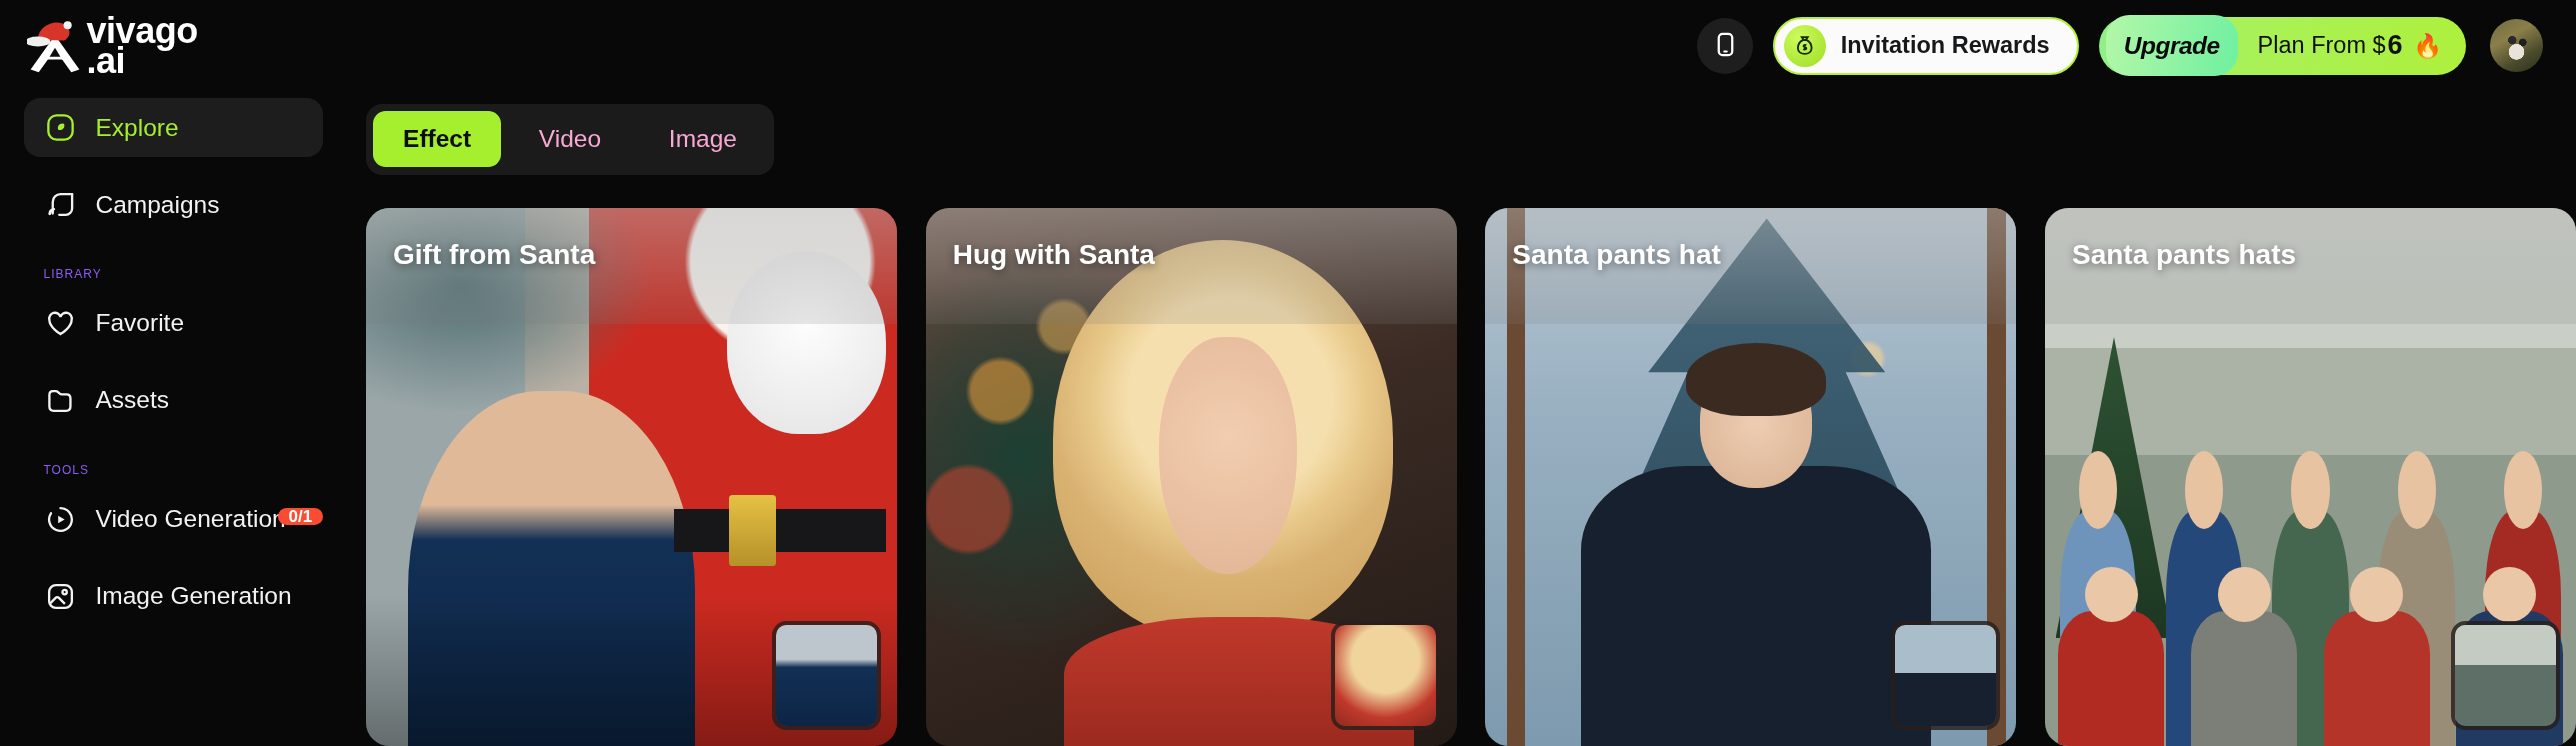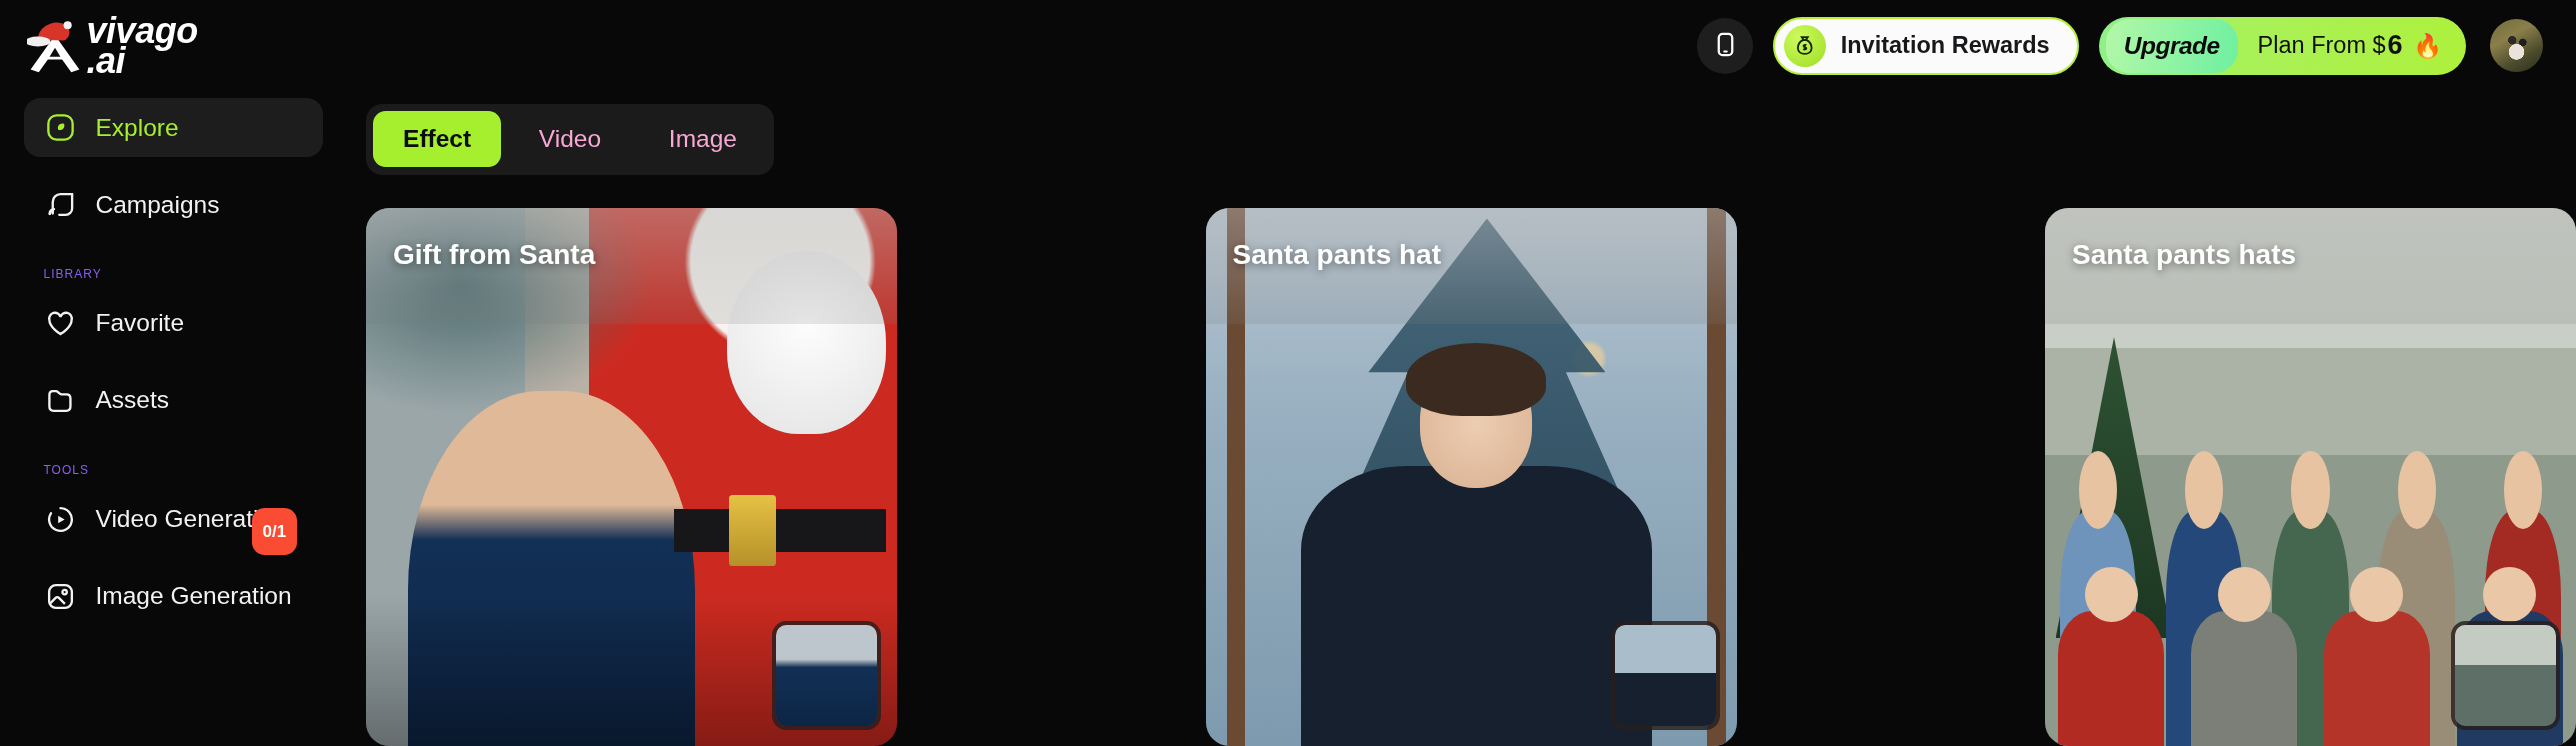--- a/index.html
+++ b/index.html
@@ -13,21 +13,21 @@
 
   
   .topbar {
     height: 91px; flex: 0 0 91px;
     display: flex; align-items: center;
     padding: 0 33px 0 27px;
     background: #080808;
   }
   .logo-wrap { display: flex; align-items: center; gap: 0px; width: 299px; }
   .logo-mark { position: relative; width: 56px; height: 58px; flex: 0 0 56px; }
-  .logo-text { display: flex; flex-direction: column; line-height: 0.93; margin-left: 3.6px; font-style: italic; }
+  .logo-text { display: flex; flex-direction: column; line-height: 0.93; margin-left: 3.6px; }
   .logo-text .l1 { font-size: 36px; font-weight: 700; color: #fff; letter-spacing: -0.5px; }
   .logo-text .l2 { font-size: 36px; font-weight: 700; color: #fff; letter-spacing: -0.5px; margin-top: -3.6px;}
 
   .topbar-spacer { flex: 1 1 auto; }
   .topbar-right { display: flex; align-items: center; gap: 20px; }
 
   .icon-circle {
     width: 56px; height: 56px; border-radius: 50%;
     background: #1e1e1f; display: flex; align-items: center; justify-content: center;
     cursor: pointer;
@@ -47,21 +47,21 @@
   .invite-label { font-size: 23.5px; font-weight: 700; color: #17181a; white-space: nowrap; }
 
   .upgrade-pill {
     display: flex; align-items: center; gap: 3.6px;
     height: 58px; padding: 0 23.5px 0 7.2px;
     border-radius: 31px;
     background: linear-gradient(100deg, #8ef08a 0%, #a8f159 38%, #aef03c 100%);
     cursor: pointer;
   }
   .upgrade-chip {
-    height: 54px; padding: 0 18px; border-radius: 23.5px;
+    height: 61px; padding: 0 18px; border-radius: 23.5px;
     background: linear-gradient(100deg,#b4f7a8 0%, #6ef0a0 100%);
     display: flex; align-items: center; 
   }
   .upgrade-chip span {
     font-size: 24.5px; font-weight: 800; font-style: italic;
     color: #0b0b0b; letter-spacing: -0.5px;
   }
   .upgrade-text {
     font-size: 23.5px; font-weight: 500; color: #101010;
     display: flex; align-items: center; gap: 2px; padding-left: 16.3px; white-space: nowrap;
@@ -96,24 +96,24 @@
     cursor: pointer; position: relative; white-space: nowrap;
   }
   .nav-item.active { background: #1d1d1e; color: #a6ef2e; }
   .nav-ico { width: 34px; height: 34px; flex: 0 0 34px; display: flex; align-items: center; justify-content: center; }
   .nav-gap-sm { height: 18px; }
   .section-label {
     font-size: 12px; letter-spacing: 1px; color: #8b5cf6;
     padding: 0 20px; margin: 33px 0 12.7px 0; font-weight: 400;
   }
   .count-badge {
-    position: absolute; left: 228px; top: 18px;
+    position: absolute; left: 254px; top: 18px;
     background: #fa4c32; color: #fff;
     font-size: 17px; font-weight: 700;
-    padding: 15px 11px; border-radius: 12.7px; line-height: 1;
+    padding: 0 11px; border-radius: 12.7px; line-height: 1;
   }
 
   
   .main { flex: 1 1 auto; min-width: 0; padding: 0 0 0 20px; display: flex; flex-direction: column; }
 
   .tabs {
     display: inline-flex; align-items: center; gap: 8px;
     background: #1b1b1c; border-radius: 16.3px; padding: 7.2px;
     height: 71px; width: 408px; margin: 12.7px 0 0 0;
   }
@@ -443,20 +443,30 @@
             <div class="santa-beard"></div>
             <div class="santa-belt"></div>
           </div>
           <div class="card-top-scrim"></div>
           <div class="card-title">Gift from Santa</div>
           <div class="thumb">
             <div class="thumb-inner t1"></div>
           </div>
         </div>
 
+        <div class="card">
+          <div class="art art2">
+            <div class="face2"></div>
+          </div>
+          <div class="card-top-scrim"></div>
+          <div class="card-title">Hug with Santa</div>
+          <div class="thumb">
+            <div class="thumb-inner t2"></div>
+          </div>
+        </div>
 
         <div class="card">
           <div class="art art4">
             <div class="frame4l"></div>
             <div class="frame4r"></div>
             <div class="tree4"></div>
             <div class="man4"></div>
           </div>
           <div class="card-top-scrim"></div>
           <div class="card-title">Santa pants hat</div>

